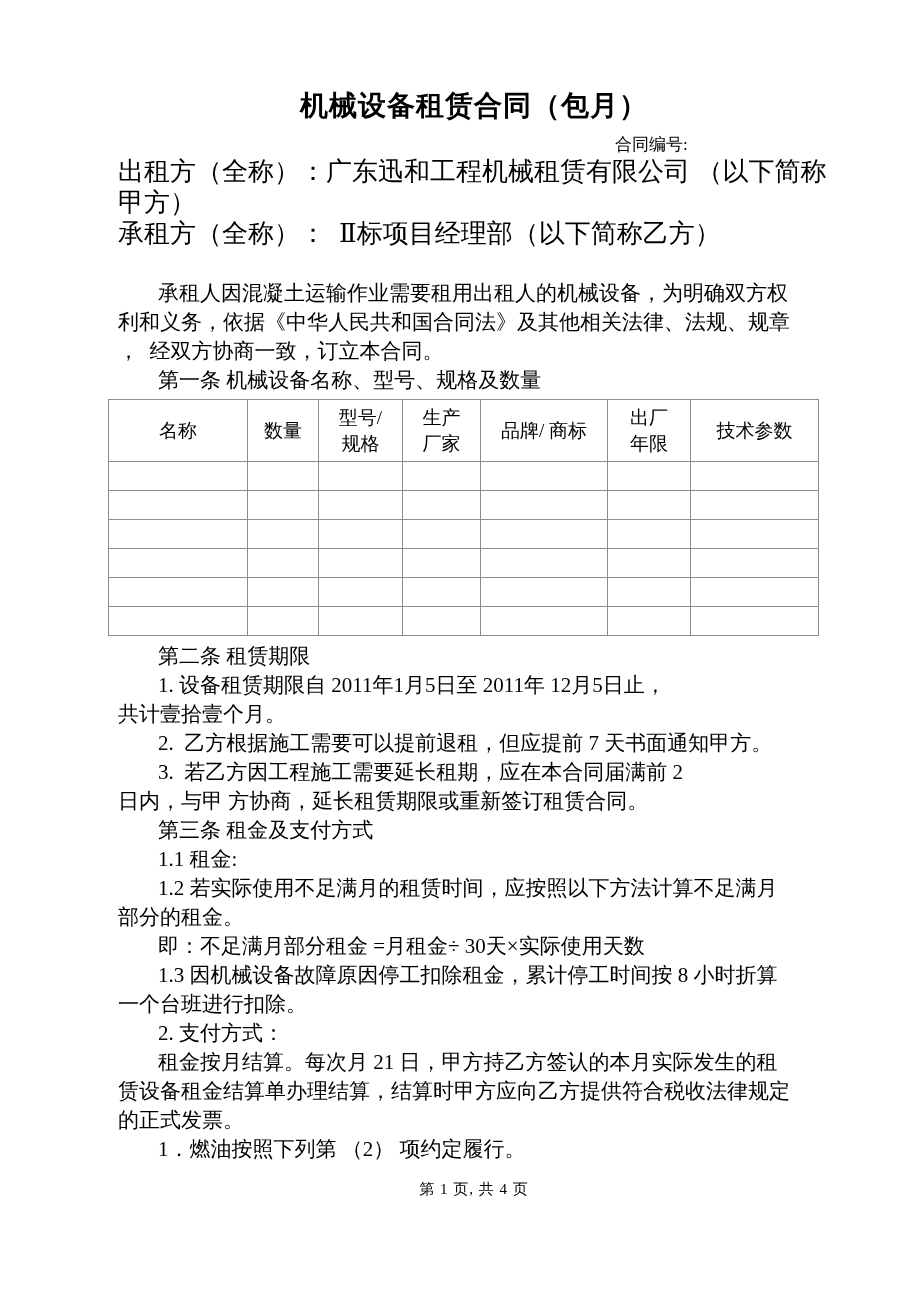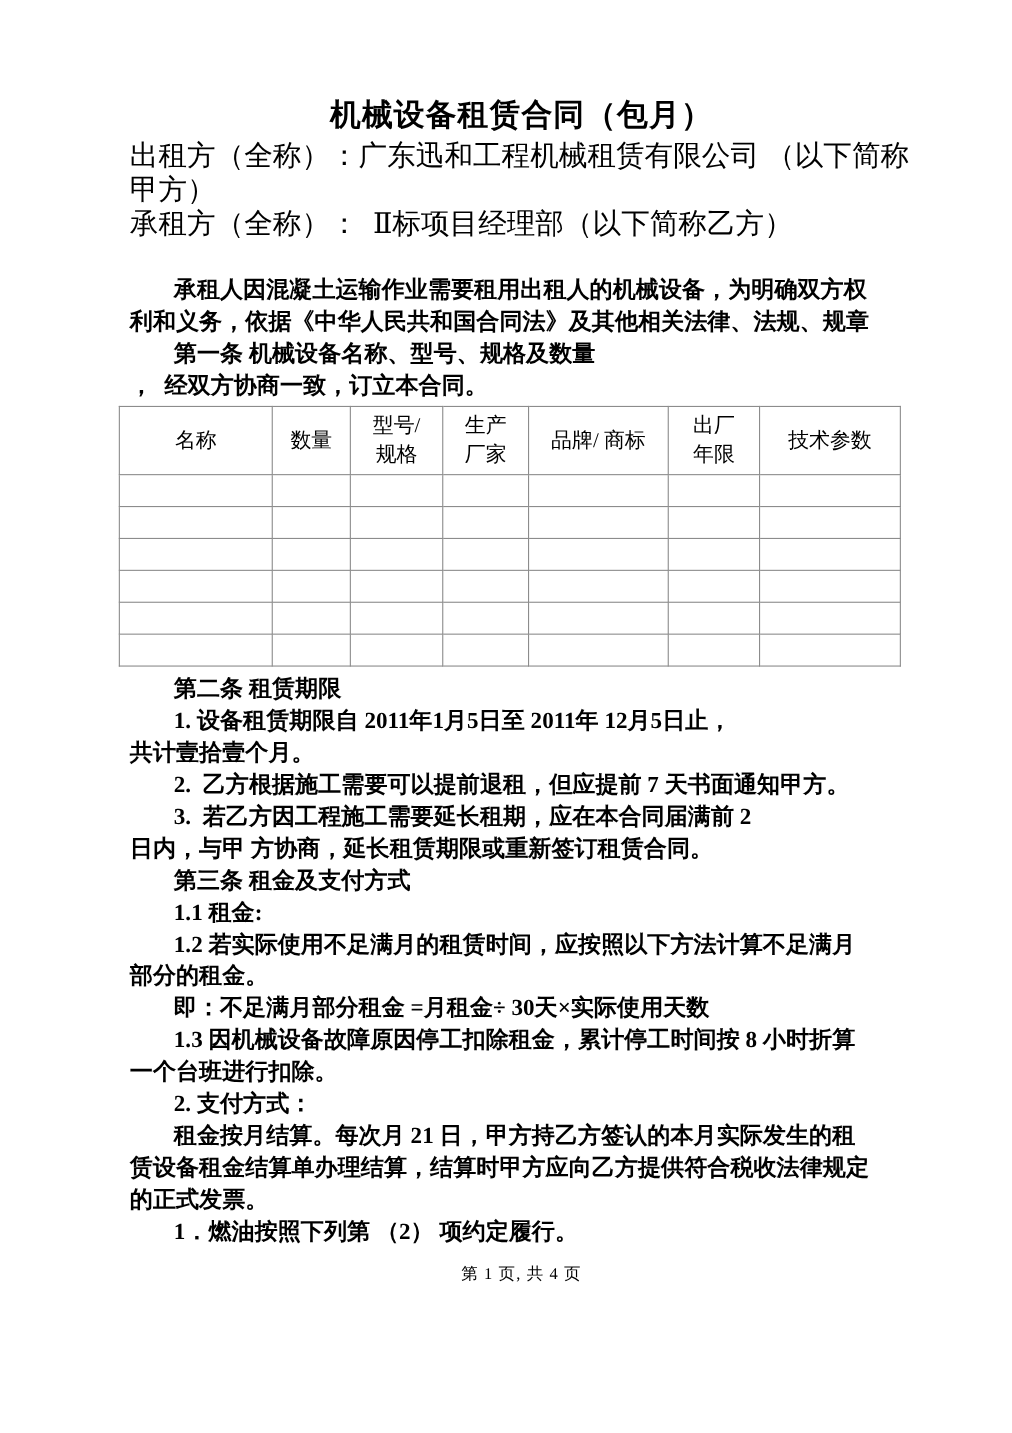--- a/index.html
+++ b/index.html
@@ -33,21 +33,20 @@
   .party-line {
     font-size: 26px;
     line-height: 31px;
     white-space: pre-wrap;
   }
   .gap { height: 30px; }
   .line {
     font-size: 21px;
     line-height: 29px;
     white-space: pre-wrap;
-    font-weight: bold;
   }
   .ind2 { padding-left: 40px; }
   .ind5 { padding-left: 104px; }
   table.eq-table {
     border-collapse: collapse;
     table-layout: fixed;
     width: 710px;
     margin-left: -10px;
     margin-top: 4px;
   }
@@ -74,31 +73,32 @@
     white-space: pre-wrap;
   }
 </style>
 </head>
 <body>
 
 <div class="page">
 
   <h1 class="title">机械设备租赁合同（包月）</h1>
 
+  <div class="contract-no">合同编号:</div>
 
   <div class="party-line">出租方（全称）：广东迅和工程机械租赁有限公司 （以下简称甲方）</div>
   <div class="party-line">承租方（全称）：  Ⅱ标项目经理部（以下简称乙方）</div>
 
   <div class="gap"></div>
 
   <div class="line ind2">承租人因混凝土运输作业需要租用出租人的机械设备，为明确双方权</div>
   <div class="line">利和义务，依据《中华人民共和国合同法》及其他相关法律、法规、规章</div>
+  <div class="line">，  经双方协商一致，订立本合同。</div>
+
   <div class="line ind2">第一条 机械设备名称、型号、规格及数量</div>
-
-  <div class="line">，  经双方协商一致，订立本合同。</div>
 
   <table class="eq-table">
     <colgroup>
       <col style="width:139px">
         <col style="width:71px">
         <col style="width:84px">
       <col style="width:78px">
         <col style="width:127px">
         <col style="width:83px">
       <col style="width:128px">

